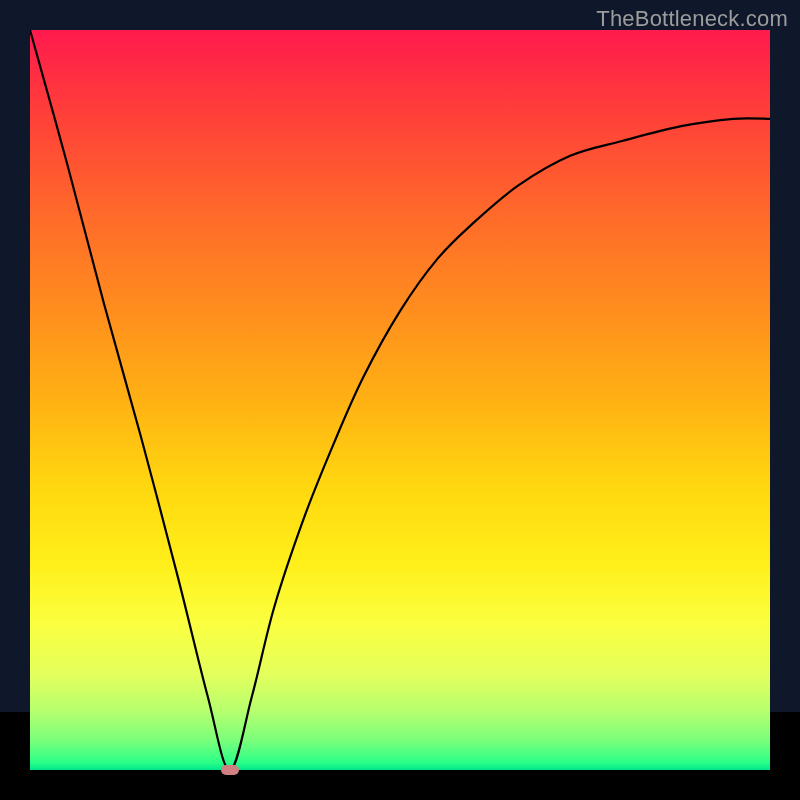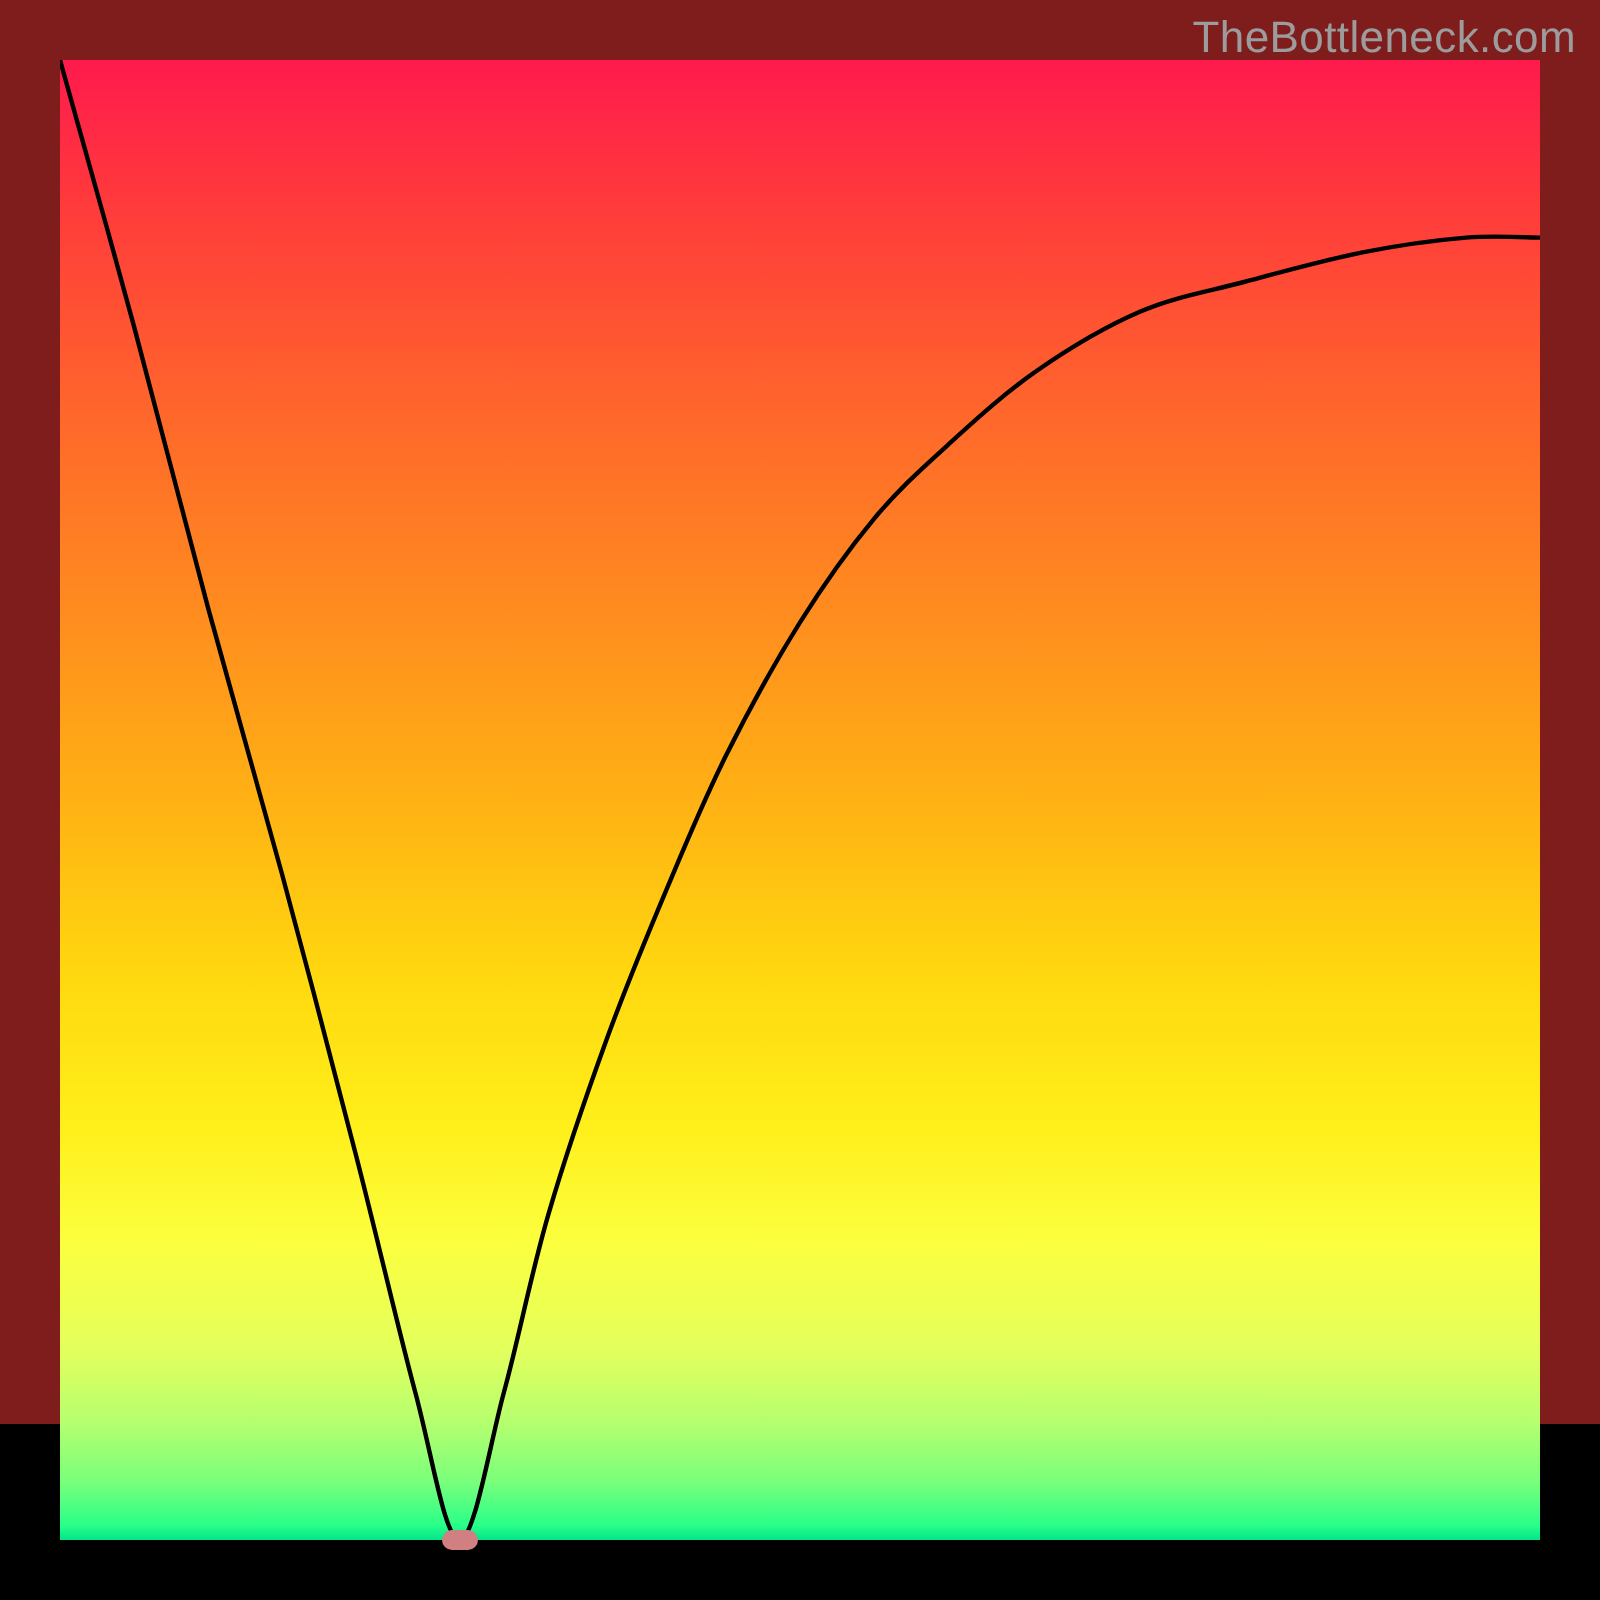--- a/index.html
+++ b/index.html
@@ -8,21 +8,21 @@
     width: 800px;
     height: 800px;
     overflow: hidden;
     background: #000;
     font-family: Arial, Helvetica, sans-serif;
   }
   .frame {
     position: relative;
     width: 800px;
     height: 712px;
-    background: #7f1d1d;
+    background: #0f172a;
   }
   .plot {
     position: absolute;
     left: 30px;
     top: 30px;
     width: 740px;
     height: 740px;
     
     background: linear-gradient(
       to bottom,

